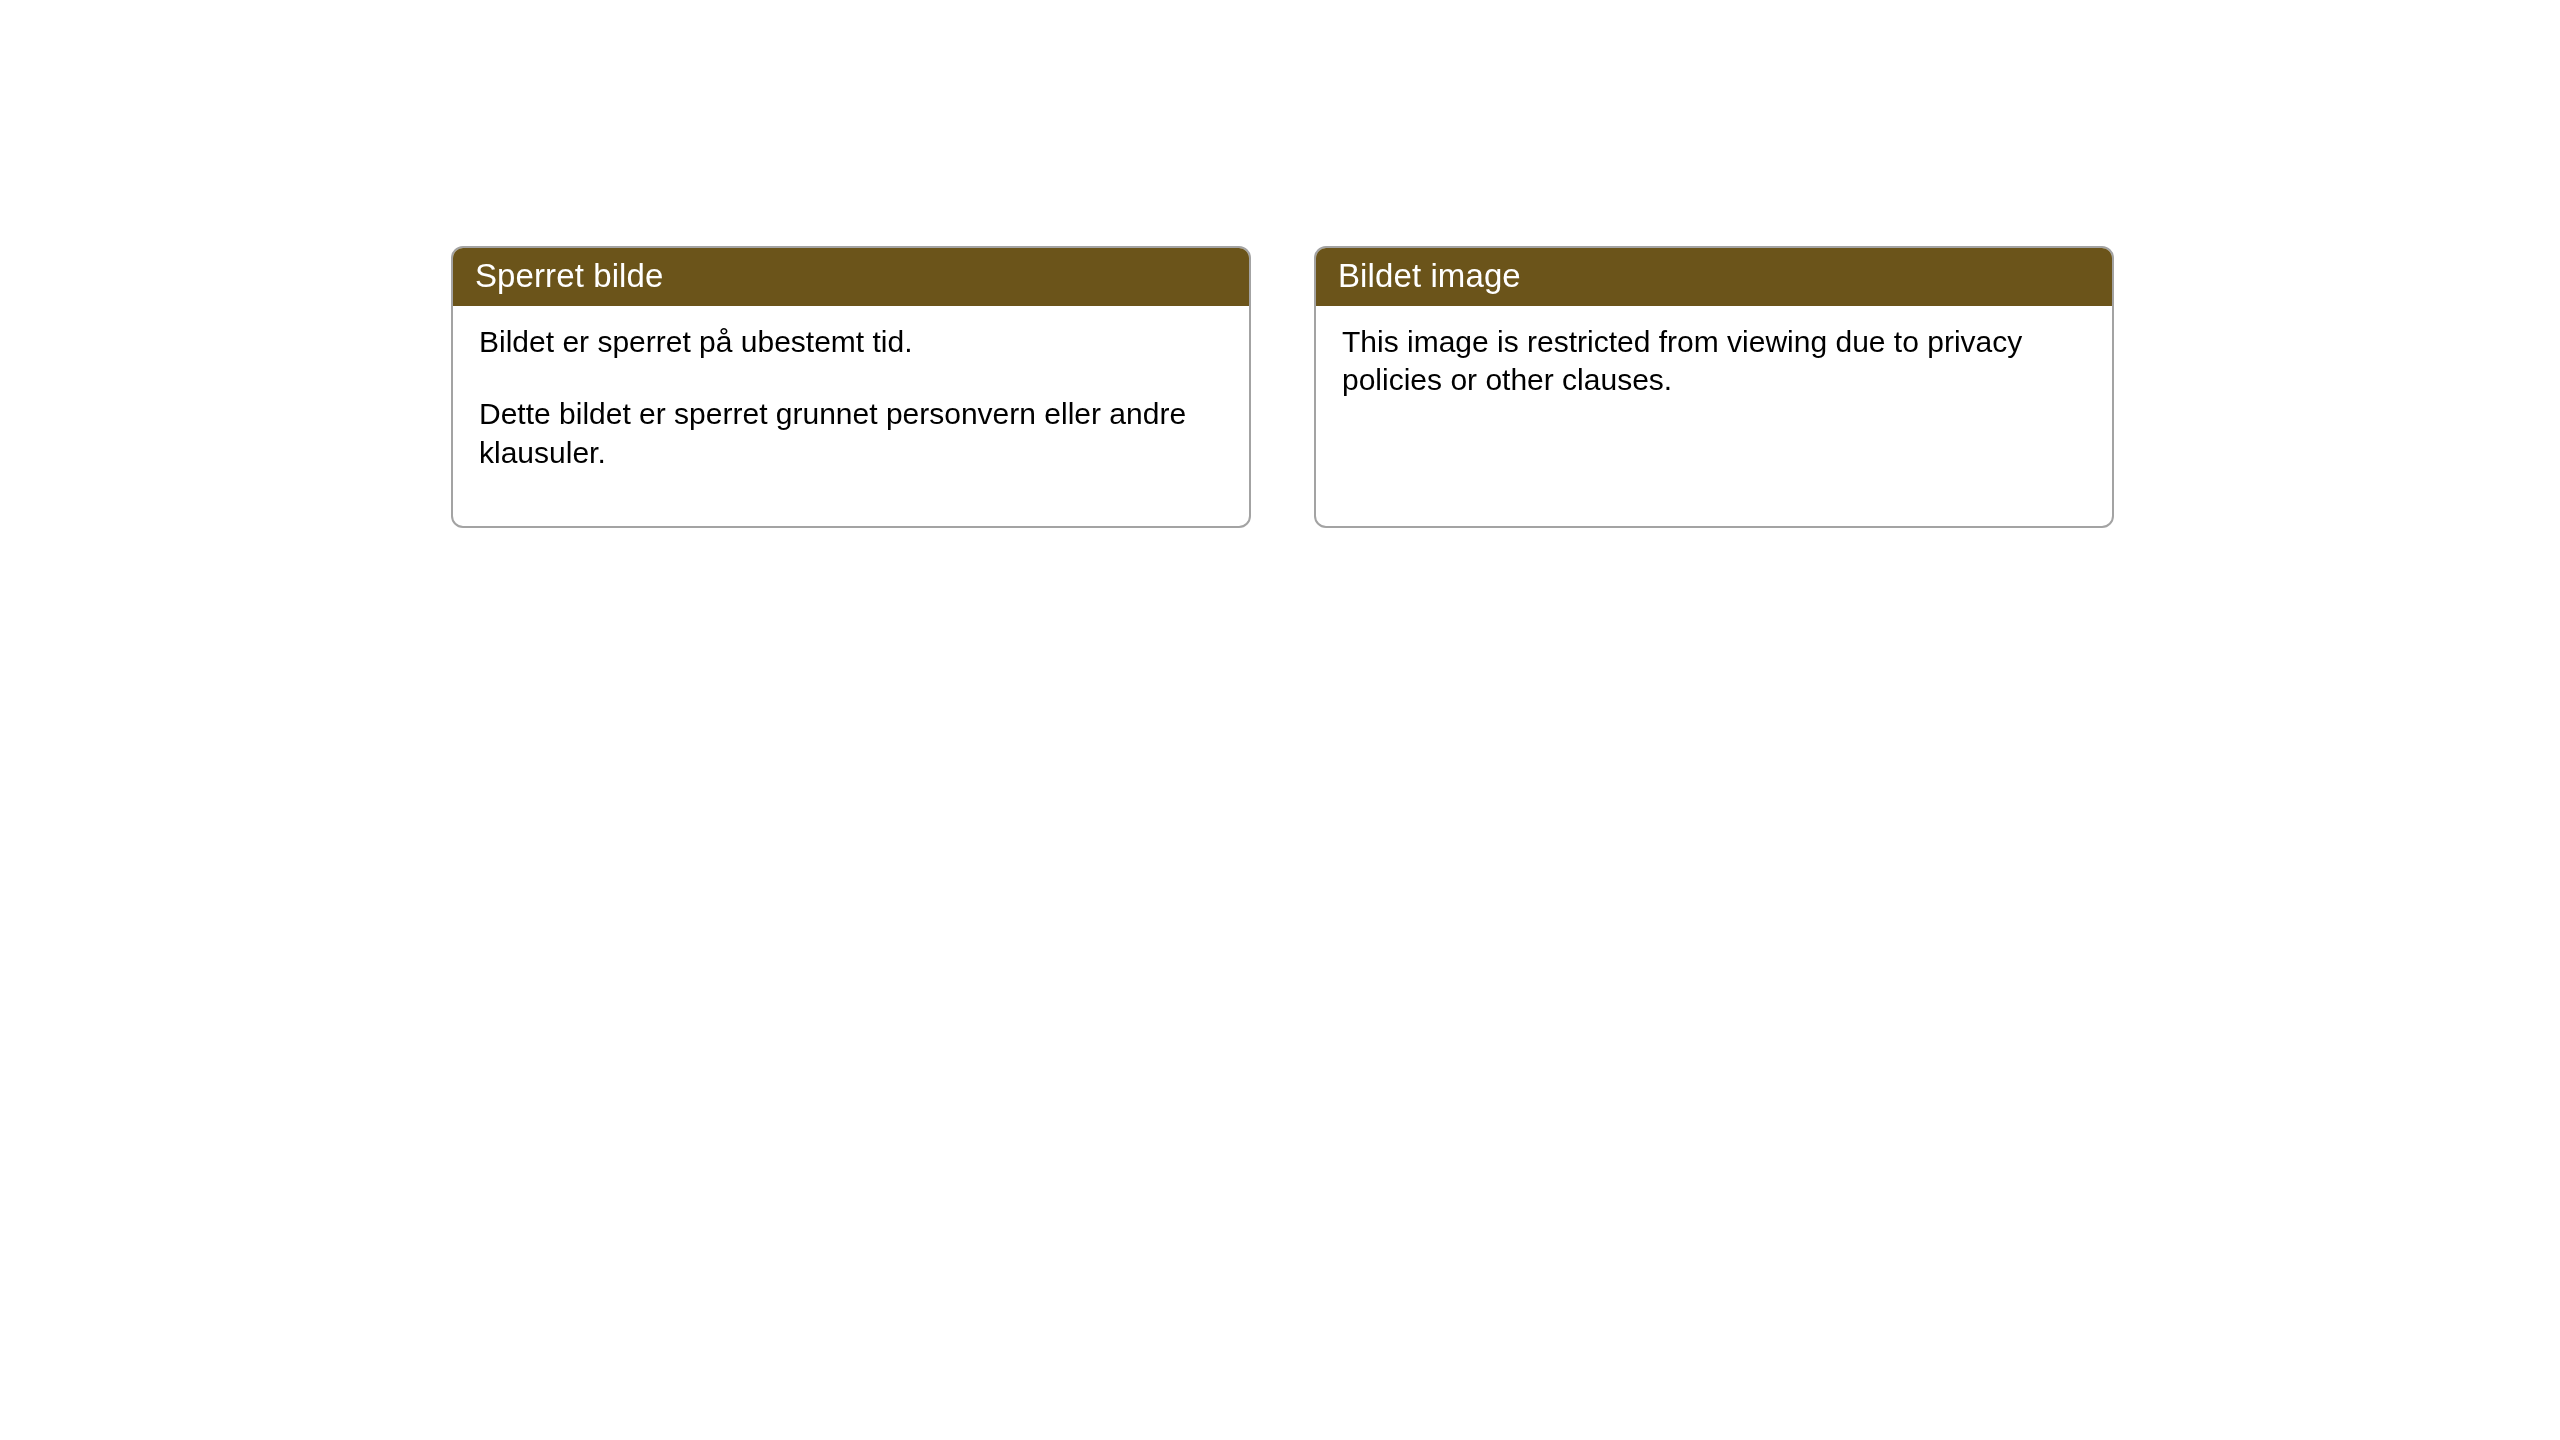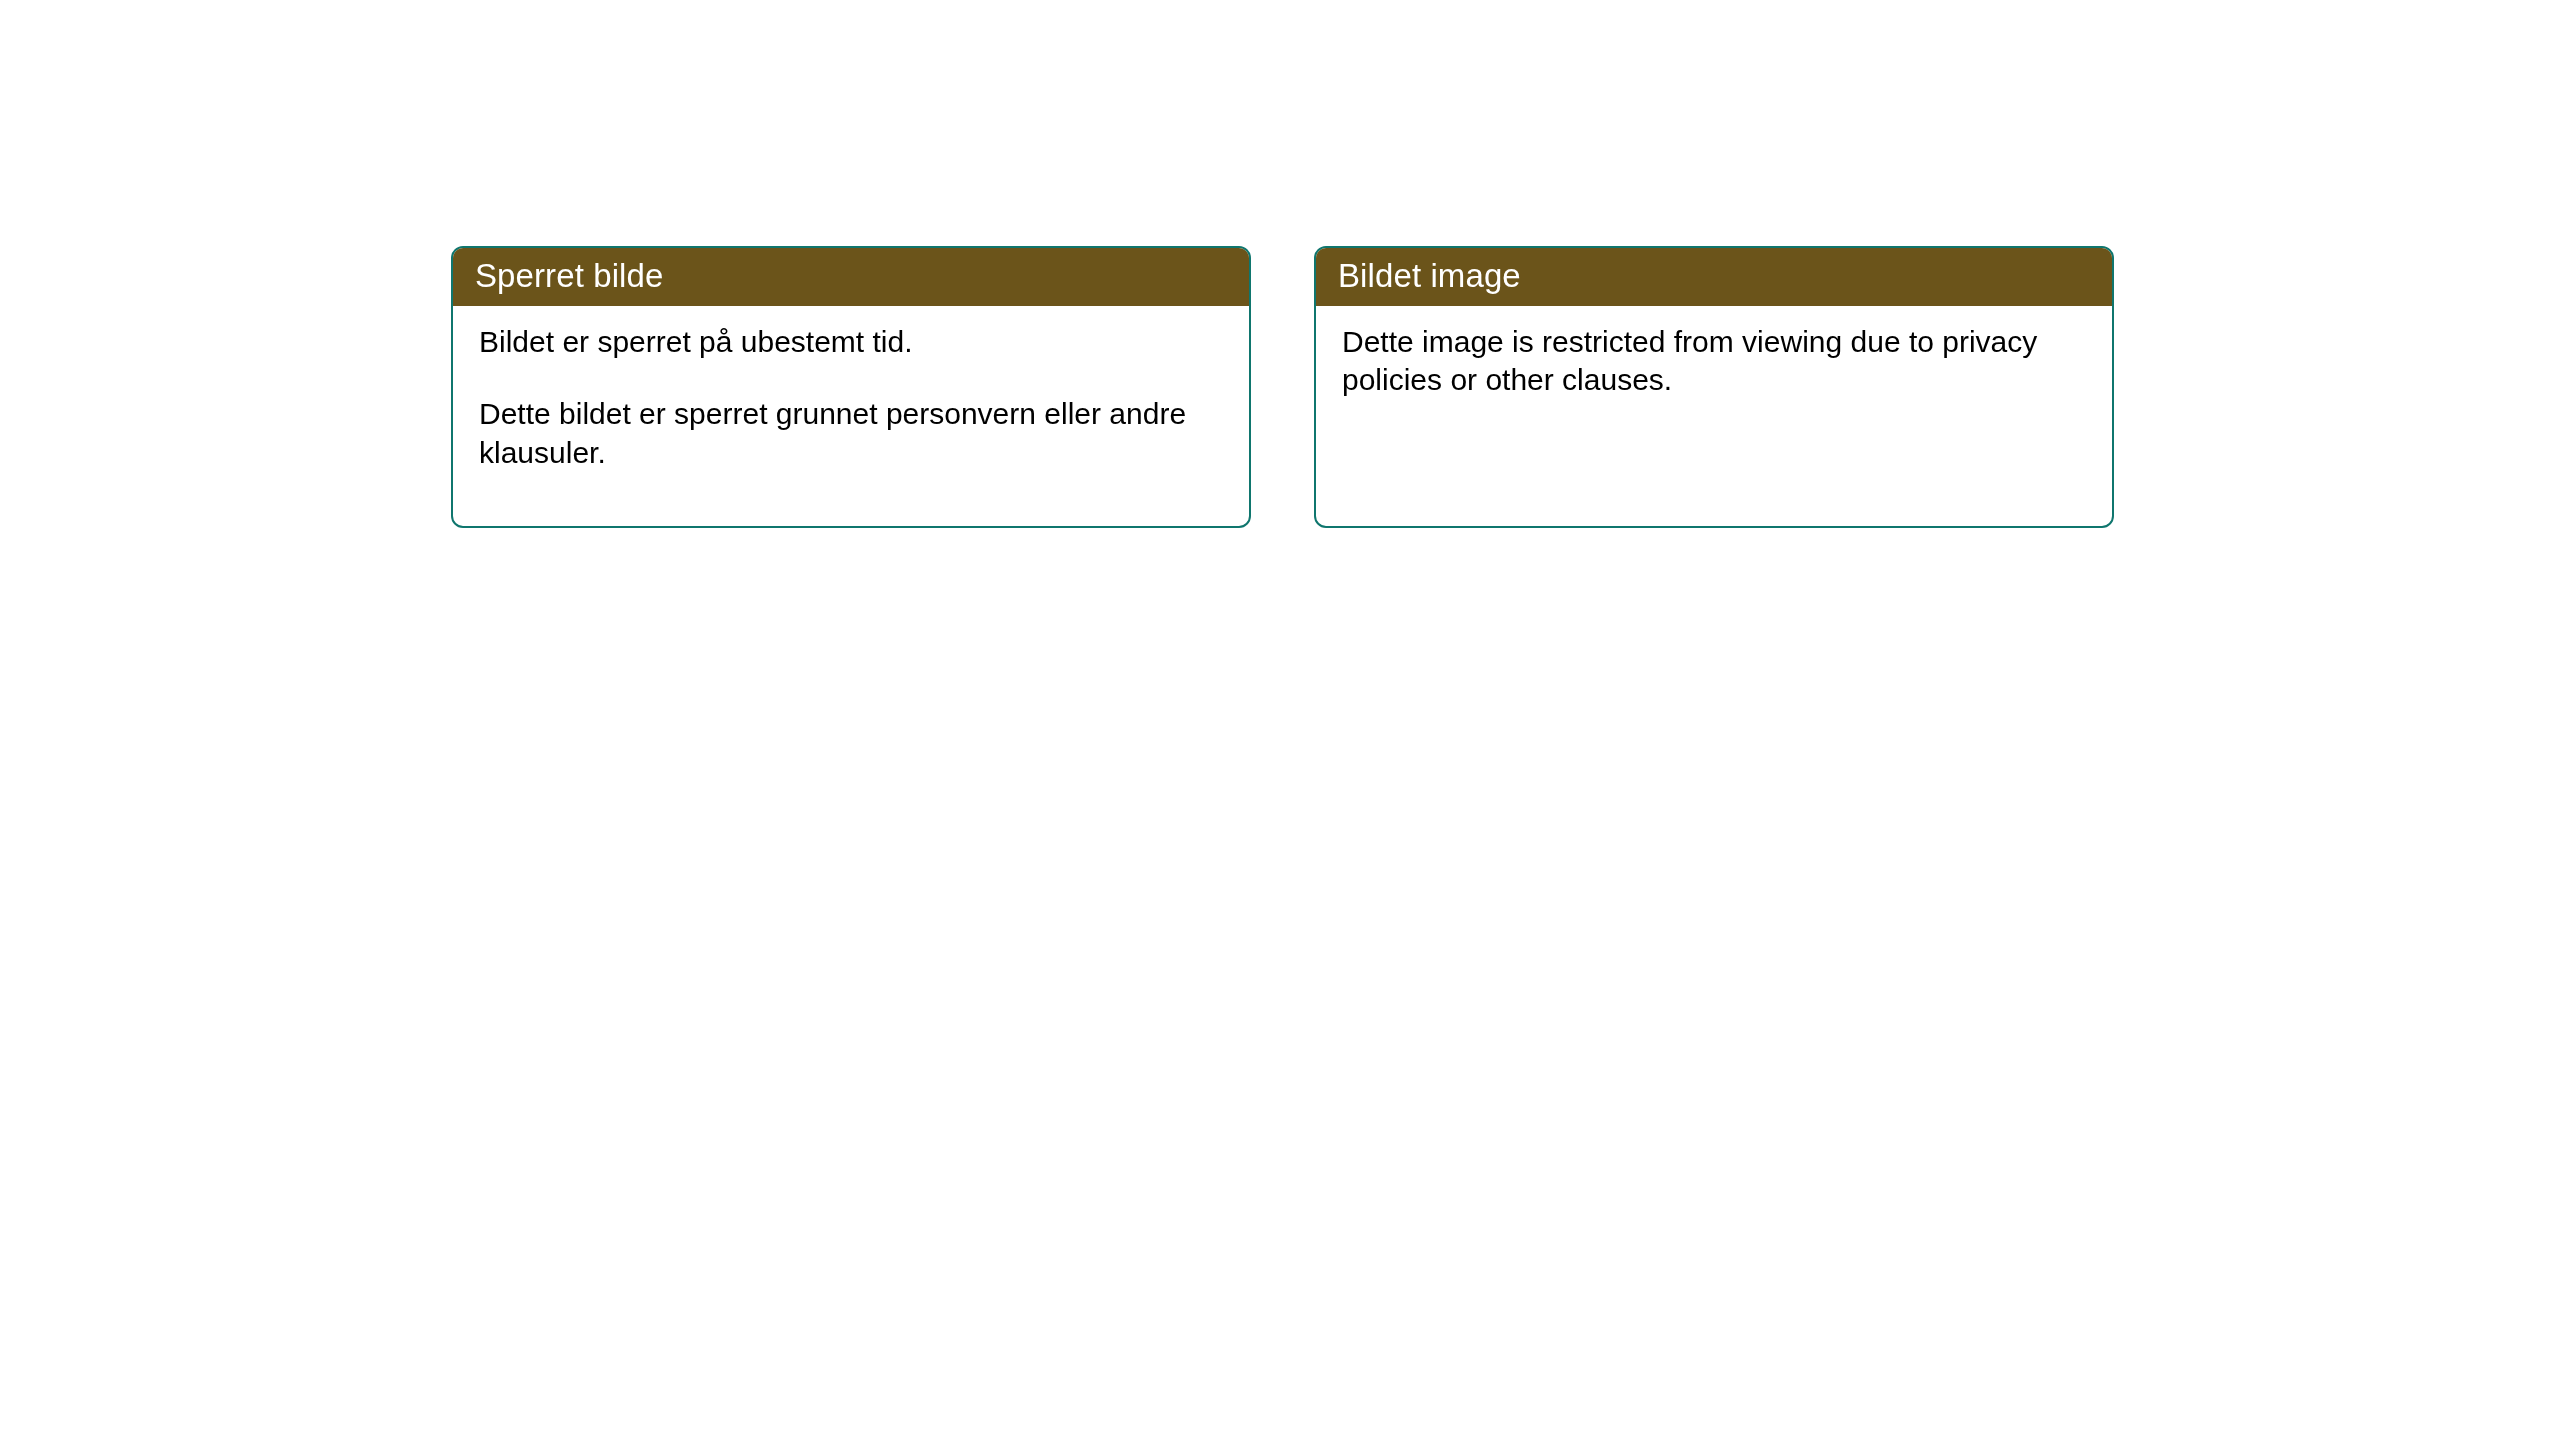--- a/index.html
+++ b/index.html
@@ -31,21 +31,21 @@
     flex-direction: row;
     align-items: flex-start;
     gap: 63px;
   }
 
   
   .notice-card {
     width: 800px;
     box-sizing: border-box;
     background: #ffffff;
-    border: 2px solid #0f766e;
+    border: 2px solid #a3a3a3;
     border-radius: 12px;
     overflow: hidden;
     display: flex;
     flex-direction: column;
   }
 
   .notice-header {
     background: #6b541a;
     color: #ffffff;
     font-size: 33px;
@@ -88,18 +88,18 @@
       <div class="notice-header">Sperret bilde</div>
       <div class="notice-body">
         <p class="notice-paragraph">Bildet er sperret på ubestemt tid.</p>
         <p class="notice-paragraph">Dette bildet er sperret grunnet personvern eller andre klausuler.</p>
       </div>
     </section>
 
     <section class="notice-card">
       <div class="notice-header">Bildet image</div>
       <div class="notice-body">
-        <p class="notice-paragraph">Dette image is restricted from viewing due to privacy policies or other clauses.</p>
+        <p class="notice-paragraph">This image is restricted from viewing due to privacy policies or other clauses.</p>
       </div>
     </section>
 
   </div>
 </div>
 
 </body></html>

